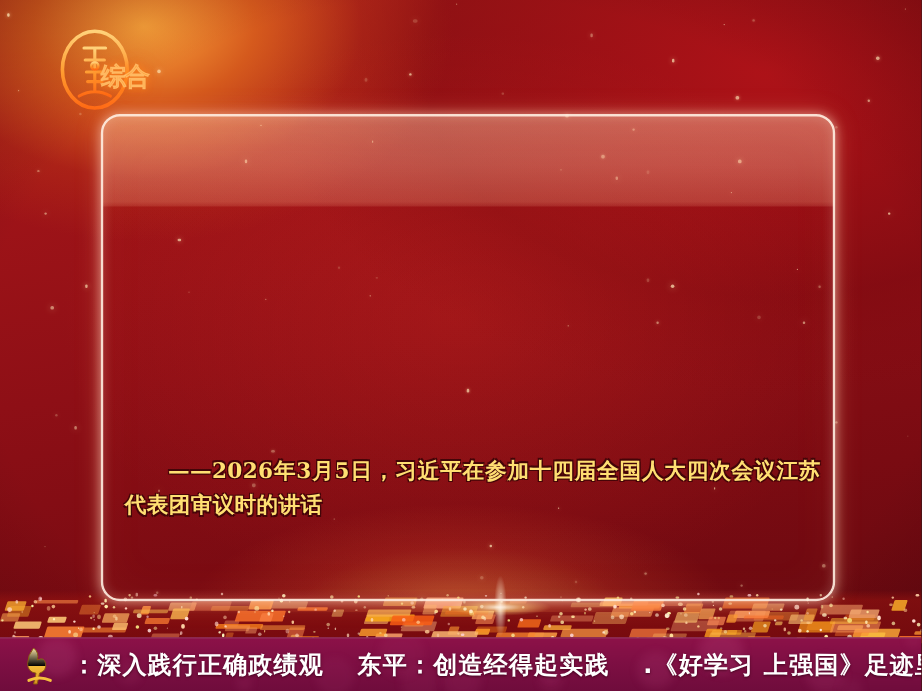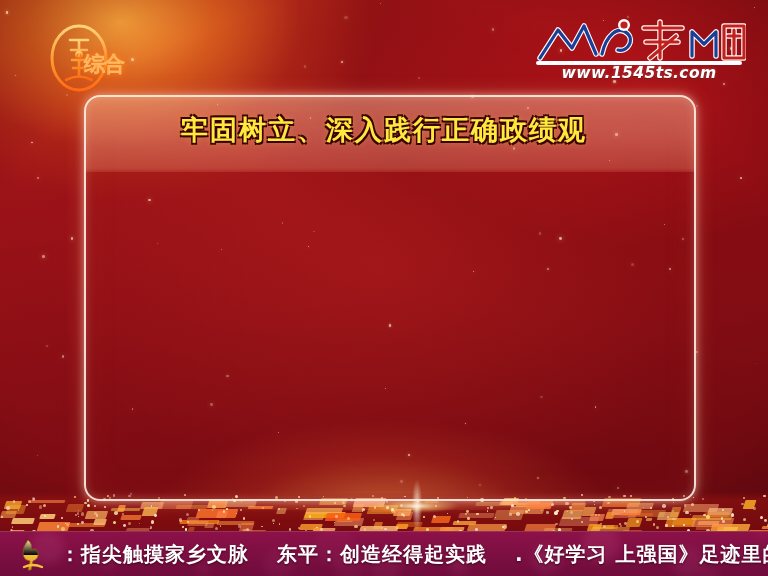--- a/index.html
+++ b/index.html
@@ -614,51 +614,31 @@
           <stop offset="100%" stop-color="#ff6a14"></stop>
         </linearGradient>
       </defs>
       <ellipse cx="39" cy="36" rx="27" ry="32" fill="none" stroke="url(#gold)" stroke-width="3"></ellipse>
       <path d="M30 18 h18 M39 18 v10 M31 28 h16 M39 28 v26 M32 38 h14 M33 46 h12 M26 58 q13 -7 26 0" fill="none" stroke="url(#gold)" stroke-width="2.6" stroke-linecap="round"></path>
       <circle cx="39" cy="33" r="3" fill="none" stroke="url(#gold)" stroke-width="2"></circle>
     </svg>
   </div>
   <div class="chan-sub">综合</div>
 
-  <div class="watermark">
-    <svg class="wm-mark" viewBox="0 0 214 52" width="214" height="52" aria-hidden="true">
-      <g stroke="#ffffff" stroke-width="5.5" stroke-linejoin="round" stroke-linecap="round" fill="none">
-        <path d="M8 44 L26 16 L40 34 L52 12 L64 40"></path>
-        <path d="M70 40 C74 22, 86 10, 96 20 C102 26, 96 38, 86 36"></path>
-        <path d="M112 14 L150 14 M128 8 L128 44 M114 28 L146 28 M118 44 L144 22"></path>
-        <path d="M160 18 L160 42 M160 18 L172 30 L184 18 M184 18 L184 42"></path>
-        <path d="M192 12 L192 44 L212 44 L212 12 Z M196 22 L208 22 M202 16 L202 40"></path>
-      </g>
-      <g stroke-width="3.2" stroke-linejoin="round" stroke-linecap="round" fill="none">
-        <path d="M8 44 L26 16 L40 34 L52 12 L64 40" stroke="#1b3f97"></path>
-        <path d="M70 40 C74 22, 86 10, 96 20 C102 26, 96 38, 86 36" stroke="#1b3f97"></path>
-        <path d="M112 14 L150 14 M128 8 L128 44 M114 28 L146 28 M118 44 L144 22" stroke="#c2201c"></path>
-        <path d="M160 18 L160 42 M160 18 L172 30 L184 18 M184 18 L184 42" stroke="#1b3f97"></path>
-        <path d="M192 12 L192 44 L212 44 L212 12 Z M196 22 L208 22 M202 16 L202 40" stroke="#c2201c"></path>
-      </g>
-      <circle cx="92" cy="11" r="6" fill="#ffffff"></circle>
-      <circle cx="92" cy="11" r="3.6" fill="#c2201c"></circle>
-      <rect x="4" y="47" width="206" height="4" rx="2" fill="#ffffff"></rect>
-    </svg>
-    <div class="wm-url">www.1545ts.com</div>
-  </div>
 
   <div class="card">
     <div class="card-head"></div>
     <div class="card-border"></div>
   </div>
 
-  <div class="headline">牢固树立、深入践行正确政绩观</div>
-
-
+
+
+  <div class="attrib">
+    <p class="a">——2026年3月5日，习近平在参加十四届全国人大四次会议江苏代表团审议时的讲话</p>
+  </div>
 
   <div class="ticker">
     <div class="ticker-blobs" id="tblobs">
         <i style="width: 38.1703px; height: 38.1703px; left: 315.382px; top: -5.52005px; opacity: 0.190401;"></i>
         <i style="width: 30.554px; height: 30.554px; left: 531.199px; top: 11.3081px; opacity: 0.383896;"></i>
         <i style="width: 12.9022px; height: 12.9022px; left: 451.955px; top: 22.6985px; opacity: 0.238566;"></i>
         <i style="width: 20.1339px; height: 20.1339px; left: 97.5778px; top: 18.8453px; opacity: 0.238457;"></i>
         <i style="width: 20.2461px; height: 20.2461px; left: 698.944px; top: 33.4172px; opacity: 0.243834;"></i>
         <i style="width: 31.6576px; height: 31.6576px; left: 333.675px; top: 21.2603px; opacity: 0.221114;"></i>
         <i style="width: 31.8698px; height: 31.8698px; left: 368.684px; top: 18.8781px; opacity: 0.28954;"></i>
@@ -678,19 +658,19 @@
             <stop offset="50%" stop-color="#ffc martial"></stop>
             <stop offset="50%" stop-color="#f5bf3c"></stop>
             <stop offset="100%" stop-color="#d8911c"></stop>
           </linearGradient>
         </defs>
         <path d="M14 6 q5 4 3 10 q6 -3 7 3 q1 6 -5 8 l-2 9 h-3 l2 -9 q-7 -1 -7 -8 q0 -7 5 -13 Z" fill="url(#tg)" stroke="#8a5a10" stroke-width=".8"></path>
         <path d="M10 33 q9 -4 18 0" fill="none" stroke="#f5bf3c" stroke-width="2.4" stroke-linecap="round"></path>
       </svg>
     </div>
     <div class="ticker-text" id="tickertext">
-        <span class="itm">：指尖触摸家乡文脉</span>
+        <span class="itm">：深入践行正确政绩观</span>
         <span class="itm">东平：创造经得起实践</span>
         <span class="itm">.《好学习 上强国》足迹里的政</span>
       </div>
   </div>
 
 </div>
 
 </body></html>

